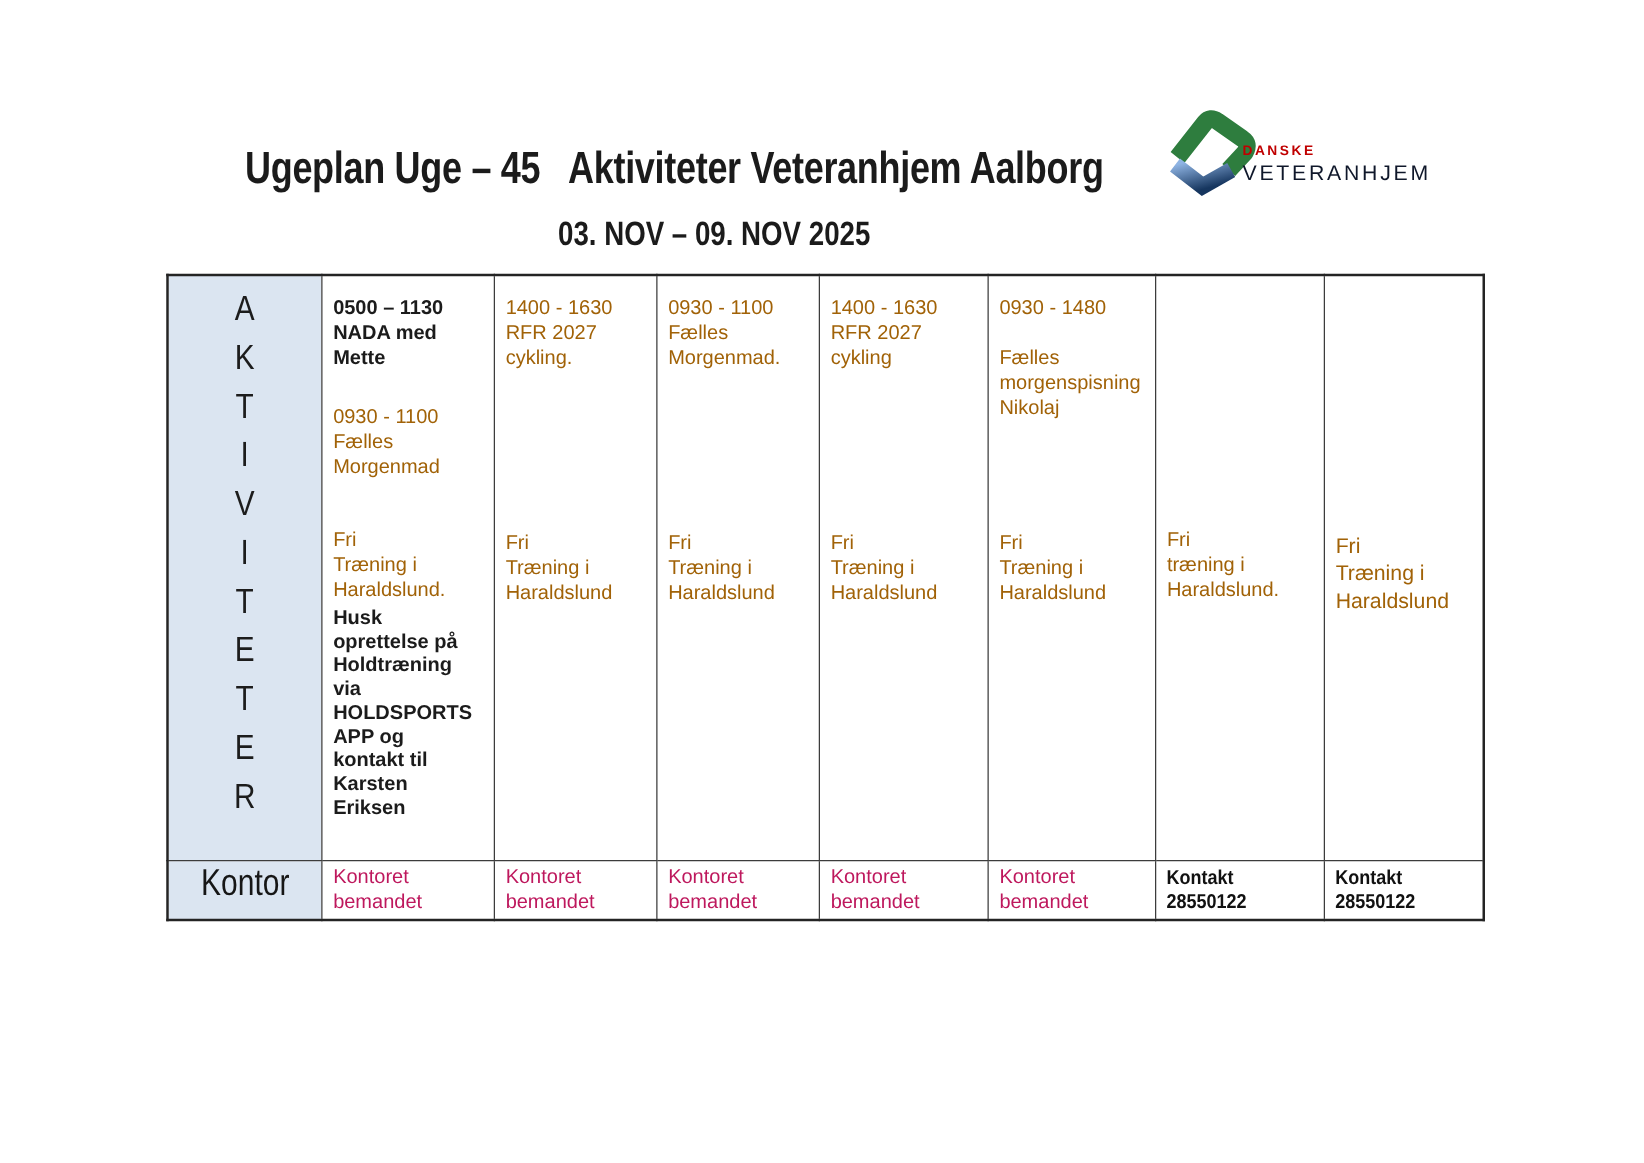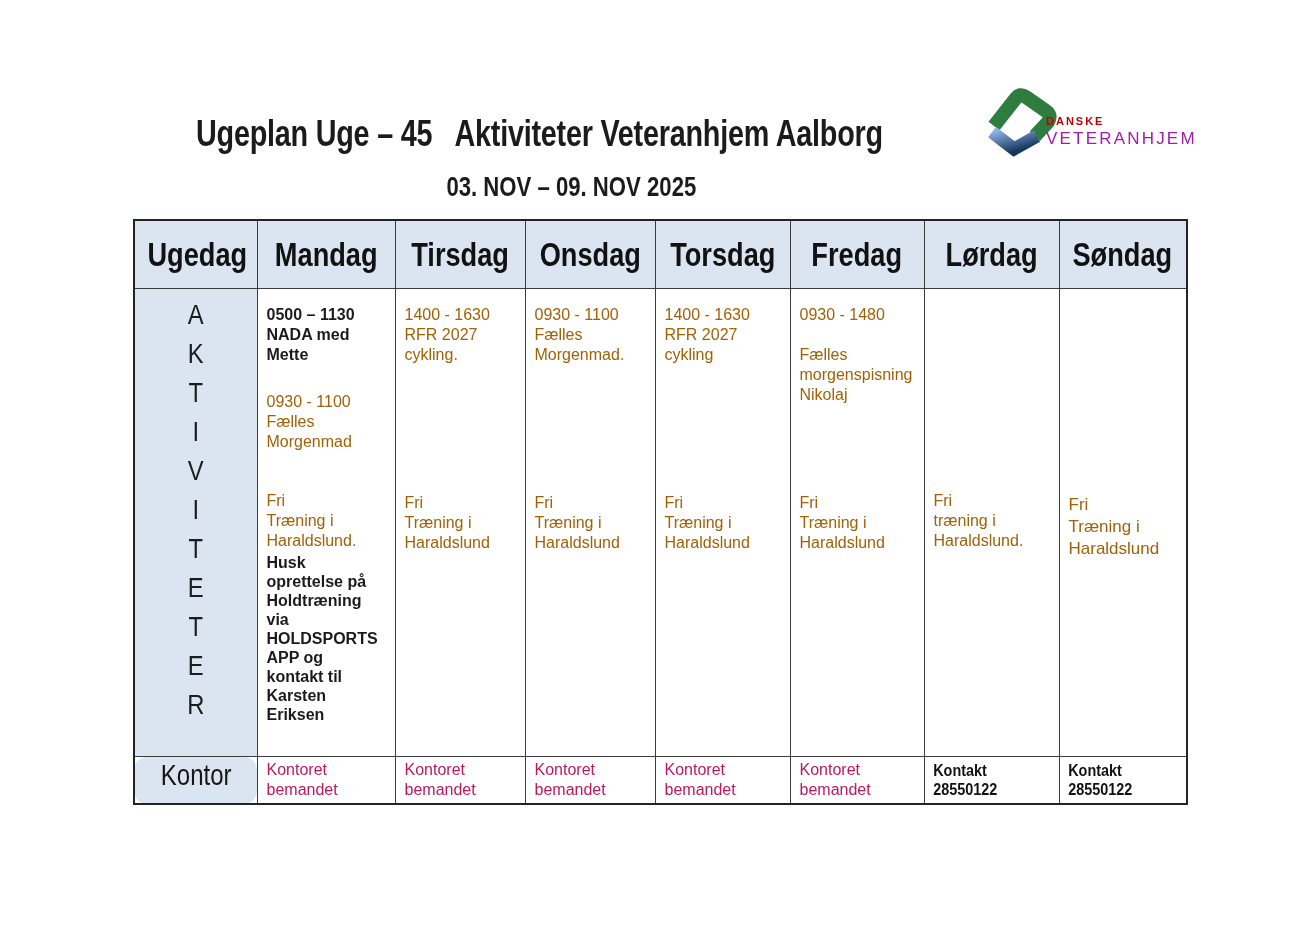--- a/index.html
+++ b/index.html
@@ -12,25 +12,25 @@
 
   
   .page-title {
     position:absolute; left:196px; top:113px; font-size:36px; font-weight:bold;
     color:#1b1b1b; white-space:pre; letter-spacing:-0.3px;
   }
   .page-subtitle-wrap { position:absolute; left:0; top:172px; width:1143px; text-align:center; }
   .page-subtitle { font-size:27px; font-weight:bold; color:#1b1b1b; transform:scaleX(0.82); display:inline-block; }
 
   
-  .logo { position:absolute; left:980px; top:86px; width:210px; height:80px; }
+  .logo { position:absolute; left:928px; top:86px; width:210px; height:80px; }
   .logo-mark { position:absolute; left:0; top:0; }
   .logo-text { position:absolute; left:66px; top:30px; line-height:1; }
   .logo-brand-top { font-size:11px; font-weight:bold; color:#c00000; letter-spacing:2px; display:block; }
-  .logo-brand-bottom { font-size:17px; font-weight:400; color:#a21caf; letter-spacing:2.2px; display:block; margin-top:3px; }
+  .logo-brand-bottom { font-size:17px; font-weight:400; color:#0f172a; letter-spacing:2.2px; display:block; margin-top:3px; }
 
   
   table.schedule {
     position:absolute; left:133px; top:219px; width:1053px;
     border-collapse:collapse; table-layout:fixed;
     border:2px solid #242424;
   }
   .schedule th, .schedule td { border:1px solid #3c3c3c; overflow:hidden; }
   .schedule th {
     background:#dbe5f1; height:67px; text-align:center; vertical-align:middle;
@@ -41,21 +41,21 @@
     white-space:pre-line; font-size:28px; line-height:39px; color:#1c1c1c;
     font-weight:400; padding-top:5px; transform:scaleX(0.85); transform-origin:center top;
   }
   .day-cell { vertical-align:top; padding:16px 5px 0 9px; background:#fff; }
   .activities-row td, .activities-row .label-col { height:451px; }
   .blk { white-space:pre-line; font-size:16px; line-height:20px; color:#a16207; margin:0; }
   .blk.b { font-weight:bold; color:#1b1b1b; }
   .blk.husk { line-height:19px; }
   .blk.sunday { font-size:17px; line-height:22px; }
 
-  .office-row td { height:44px; vertical-align:top;border-radius:13px; }
+  .office-row td { height:44px; vertical-align:top; }
   .office-label-cell { background:#dbe5f1; text-align:center; vertical-align:middle; }
   .office-label { font-size:30px; font-weight:400; color:#161616; transform:scaleX(0.8); display:inline-block; }
   .office-open { white-space:pre-line; font-size:16px; line-height:20px; color:#be185d; padding:2px 0 0 8px; }
   .office-contact {
     white-space:pre-line; font-size:16px; line-height:19px; font-weight:bold; color:#111;
     padding:3px 0 0 8px; transform:scaleX(0.9); transform-origin:left top; display:inline-block;
   }
 </style>
 </head>
 <body>
@@ -88,30 +88,20 @@
     <col style="width:123px">
       <col style="width:138px">
       <col style="width:130px">
       <col style="width:130px">
     <col style="width:135px">
       <col style="width:134px">
       <col style="width:135px">
       <col style="width:128px">
   </colgroup>
   <tbody>
-      <tr>
-    <th><span class="cond">Ugedag</span></th>
-    <th><span class="cond">Mandag</span></th>
-    <th><span class="cond">Tirsdag</span></th>
-    <th><span class="cond">Onsdag</span></th>
-    <th><span class="cond">Torsdag</span></th>
-    <th><span class="cond">Fredag</span></th>
-    <th><span class="cond">Lørdag</span></th>
-    <th><span class="cond">Søndag</span></th>
-  </tr>
   <tr class="activities-row">
     <td class="label-col">
       <div class="letters">A
 K
 T
 I
 V
 I
 T
 E

